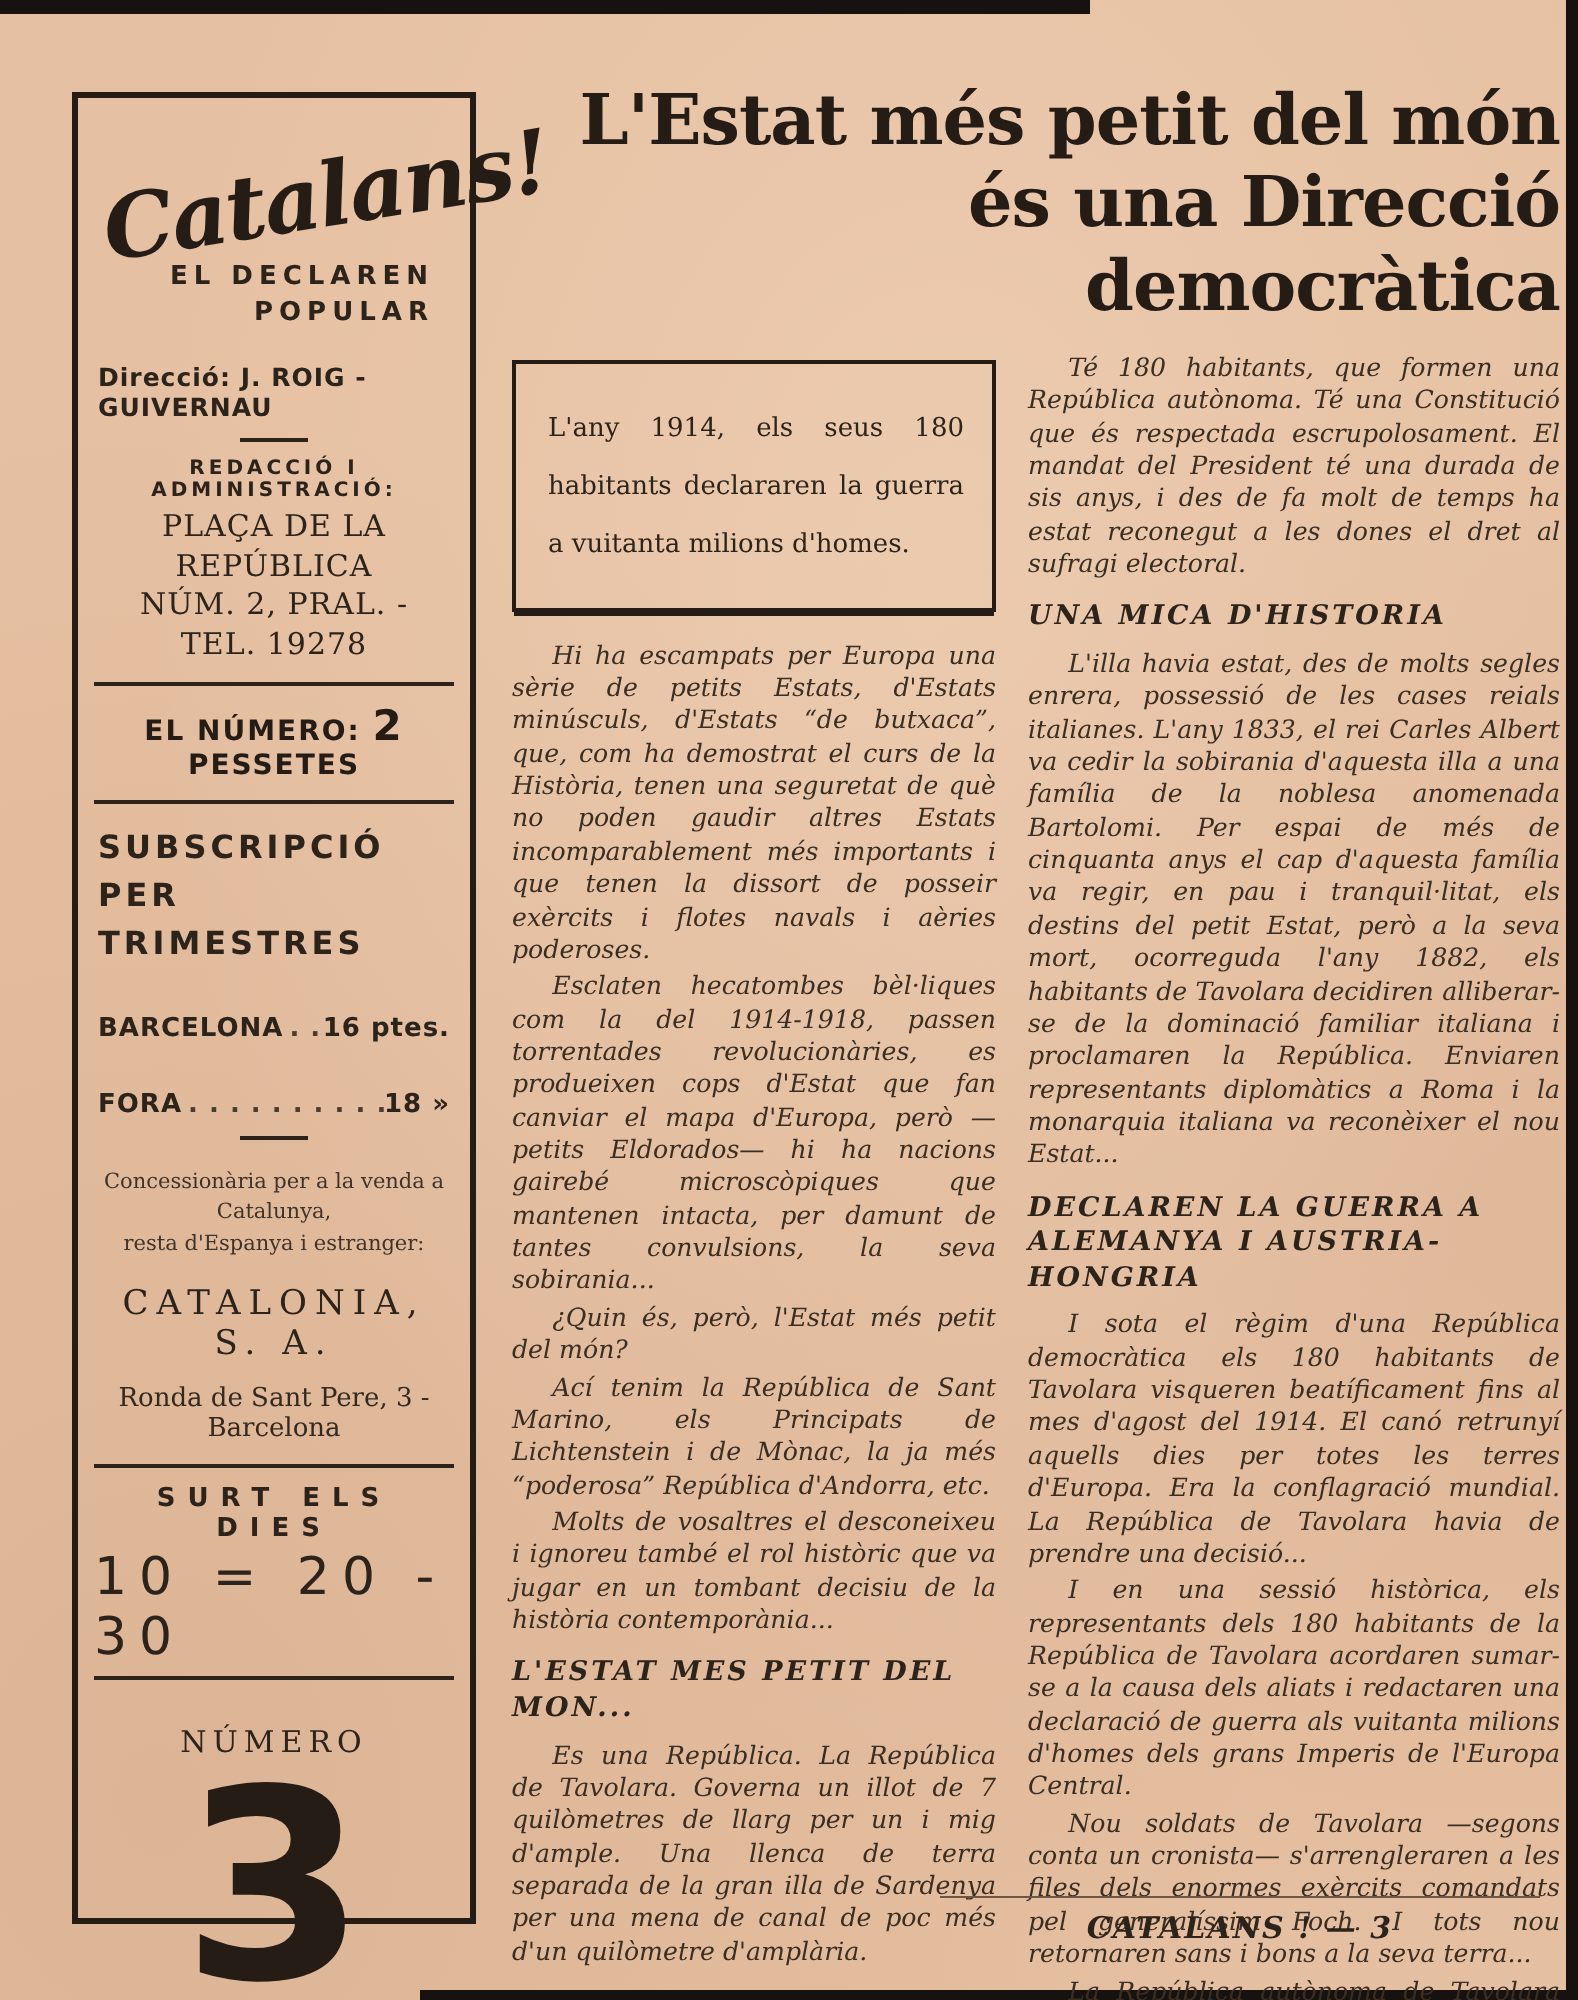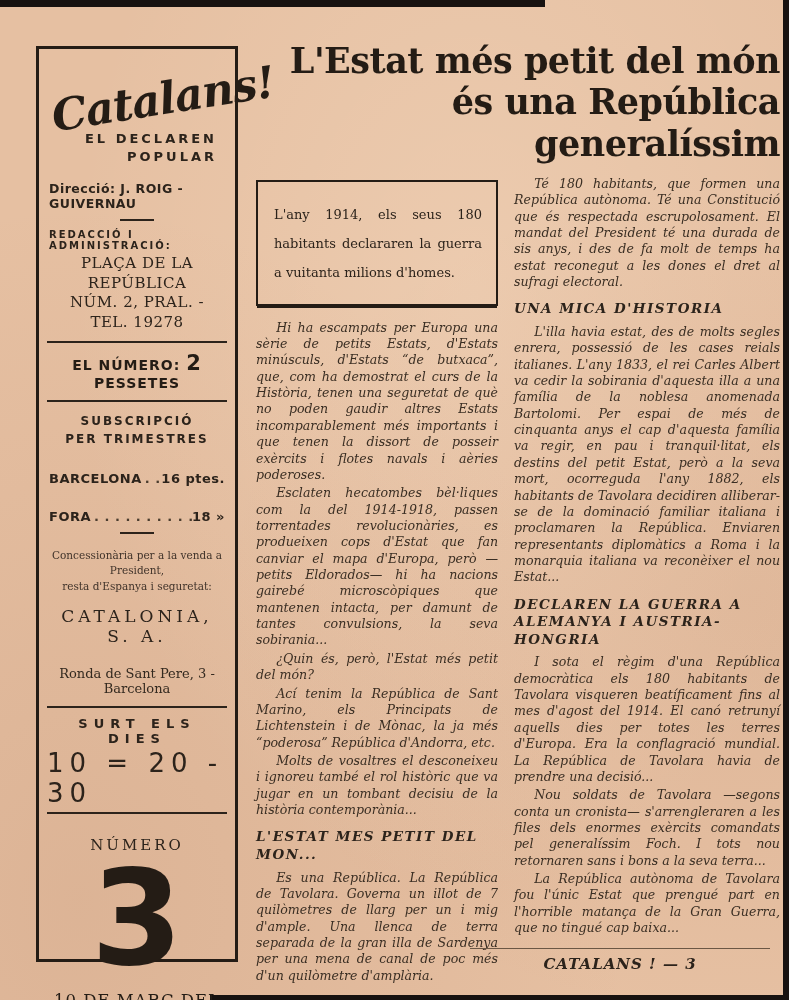--- a/index.html
+++ b/index.html
@@ -38,50 +38,50 @@
     font-family:"DejaVu Sans", sans-serif;
     font-weight:bold;font-size:13px;letter-spacing:3px;color:#2c231b;
     line-height:1.35;
   }
   .direccio{
     margin-top:16px;font-family:"DejaVu Sans", sans-serif;
     font-weight:bold;font-size:12.5px;color:#2c231b;letter-spacing:.5px;
   }
   .rule-short{width:34px;border-top:2px solid #2c231b;margin:8px auto 8px auto;}
   .redaccio-label{
-    text-align:left;font-family:"DejaVu Sans", sans-serif;
+    text-align:center;font-family:"DejaVu Sans", sans-serif;
     font-weight:bold;font-size:10px;letter-spacing:2px;color:#2c231b;
   }
   .address{
     text-align:center;font-size:15px;color:#2c231b;margin-top:3px;line-height:1.3;
     letter-spacing:.5px;
   }
   .rule-full{border-top:2px solid #2c231b;margin:9px -2px 8px -2px;}
   .price-line{
     text-align:center;font-family:"DejaVu Sans", sans-serif;font-weight:bold;
     font-size:14px;letter-spacing:1px;color:#241c15;
   }
   .price-line .big-num{font-size:21px;}
   .subs-head{
-    text-align:center;font-family:"DejaVu Sans", sans-serif;font-weight:bold;
-    font-size:12px;letter-spacing:2px;color:#2c231b;line-height:1.5;margin-top:10px;
+    font-family:"DejaVu Sans", sans-serif;font-weight:bold;
+    font-size:16px;letter-spacing:2px;color:#2c231b;line-height:1.5;margin-top:10px;
   }
   .subs-row{
     display:flex;justify-content:space-between;
     font-family:"DejaVu Sans", sans-serif;font-weight:bold;
     font-size:13px;color:#2c231b;margin-top:23px;letter-spacing:.5px;
   }
   .subs-row .dots{flex:1;overflow:hidden;white-space:nowrap;padding:0 3px;color:#4a3c2e;}
   .concession{
     margin-top:14px;text-align:center;font-size:10.5px;line-height:1.45;color:#40332a;
   }
   .catalonia{
     text-align:center;font-size:17px;letter-spacing:4px;color:#2c231b;margin-top:12px;
   }
-  .catalonia-addr{text-align:center;font-size:13px;color:#33291f;margin-top:20px;}
+  .catalonia-addr{text-align:center;font-size:13px;color:#33291f;margin-top:10px;}
   .surt{
     border-top:2px solid #2c231b;margin:10px -2px 0 -2px;padding-top:8px;
     text-align:center;font-family:"DejaVu Sans", sans-serif;font-weight:bold;
     font-size:13px;letter-spacing:6px;color:#2c231b;
   }
   .dies{
     text-align:left;font-family:"DejaVu Sans", sans-serif;
     font-size:26px;letter-spacing:6px;color:#2c231b;
     border-bottom:2px solid #2c231b;padding-bottom:4px;margin:2px -2px 0 -2px;
   }
@@ -172,62 +172,63 @@
       <span class="dots">. . . . . .</span>
       <span>16 ptes.</span>
     </div>
     <div class="subs-row">
       <span>FORA</span>
       <span class="dots">. . . . . . . . . .</span>
       <span>18 »</span>
     </div>
     <div class="rule-short"></div>
     <div class="concession">
-      <div>Concessionària per a la venda a President,</div>
-      <div>resta d'Espanya i seguretat:</div>
+      <div>Concessionària per a la venda a Catalunya,</div>
+      <div>resta d'Espanya i estranger:</div>
     </div>
     <div class="catalonia">CATALONIA, S. A.</div>
     <div class="catalonia-addr">Ronda de Sant Pere, 3 - Barcelona</div>
     <div class="surt">SURT ELS DIES</div>
     <div class="dies">10 = 20 - 30</div>
     <div class="numero-label">NÚMERO</div>
     <div class="numero-big">3</div>
     <div class="issue-date">10 DE MARÇ DEL 1938</div>
     <div class="double-rule"></div>
     <div class="avions-title">
       <div>ELS AVIONS</div>
 
     </div>
 
   </aside>
 
   <main class="main">
     <h1 class="headline">
       <div>L'Estat més petit del món</div>
-      <div>és una República generalíssim</div>
+      <div>és una Direcció democràtica</div>
     </h1>
     <div class="cols">
       <div class="col1">
         <div class="callout">
           <p>L'any 1914, els seus 180 habitants declararen la guerra a vuitanta milions d'homes.</p>
         </div>
         <p class="body-p">Hi ha escampats per Europa una sèrie de petits Estats, d'Estats minúsculs, d'Estats “de butxaca”, que, com ha demostrat el curs de la Història, tenen una seguretat de què no poden gaudir altres Estats incomparablement més importants i que tenen la dissort de posseir exèrcits i flotes navals i aèries poderoses.</p>
         <p class="body-p">Esclaten hecatombes bèl·liques com la del 1914-1918, passen torrentades revolucionàries, es produeixen cops d'Estat que fan canviar el mapa d'Europa, però —petits Eldorados— hi ha nacions gairebé microscòpiques que mantenen intacta, per damunt de tantes convulsions, la seva sobirania...</p>
         <p class="body-p">¿Quin és, però, l'Estat més petit del món?</p>
         <p class="body-p">Ací tenim la República de Sant Marino, els Principats de Lichtenstein i de Mònac, la ja més “poderosa” República d'Andorra, etc.</p>
         <p class="body-p">Molts de vosaltres el desconeixeu i ignoreu també el rol històric que va jugar en un tombant decisiu de la història contemporània...</p>
         <h3 class="subhead">L'ESTAT MES PETIT DEL MON...</h3>
         <p class="body-p">Es una República. La República de Tavolara. Governa un illot de 7 quilòmetres de llarg per un i mig d'ample. Una llenca de terra separada de la gran illa de Sardenya per una mena de canal de poc més d'un quilòmetre d'amplària.</p>
       </div>
       <div class="col2">
         <p class="body-p">Té 180 habitants, que formen una República autònoma. Té una Constitució que és respectada escrupolosament. El mandat del President té una durada de sis anys, i des de fa molt de temps ha estat reconegut a les dones el dret al sufragi electoral.</p>
         <h3 class="subhead">UNA MICA D'HISTORIA</h3>
         <p class="body-p">L'illa havia estat, des de molts segles enrera, possessió de les cases reials italianes. L'any 1833, el rei Carles Albert va cedir la sobirania d'aquesta illa a una família de la noblesa anomenada Bartolomi. Per espai de més de cinquanta anys el cap d'aquesta família va regir, en pau i tranquil·litat, els destins del petit Estat, però a la seva mort, ocorreguda l'any 1882, els habitants de Tavolara decidiren alliberar-se de la dominació familiar italiana i proclamaren la República. Enviaren representants diplomàtics a Roma i la monarquia italiana va reconèixer el nou Estat...</p>
         <h3 class="subhead">DECLAREN LA GUERRA A ALEMANYA I AUSTRIA-HONGRIA</h3>
         <p class="body-p">I sota el règim d'una República democràtica els 180 habitants de Tavolara visqueren beatíficament fins al mes d'agost del 1914. El canó retrunyí aquells dies per totes les terres d'Europa. Era la conflagració mundial. La República de Tavolara havia de prendre una decisió...</p>
+        <p class="body-p">I en una sessió històrica, els representants dels 180 habitants de la República de Tavolara acordaren sumar-se a la causa dels aliats i redactaren una declaració de guerra als vuitanta milions d'homes dels grans Imperis de l'Europa Central.</p>
         <p class="body-p">Nou soldats de Tavolara —segons conta un cronista— s'arrengleraren a les files dels enormes exèrcits comandats pel generalíssim Foch. I tots nou retornaren sans i bons a la seva terra...</p>
         <p class="body-p">La República autònoma de Tavolara fou l'únic Estat que prengué part en l'horrible matança de la Gran Guerra, que no tingué cap baixa...</p>
       </div>
     </div>
   </main>
 
   <div class="footer">CATALANS ! — 3</div>
 </div>
 
 </body></html>

